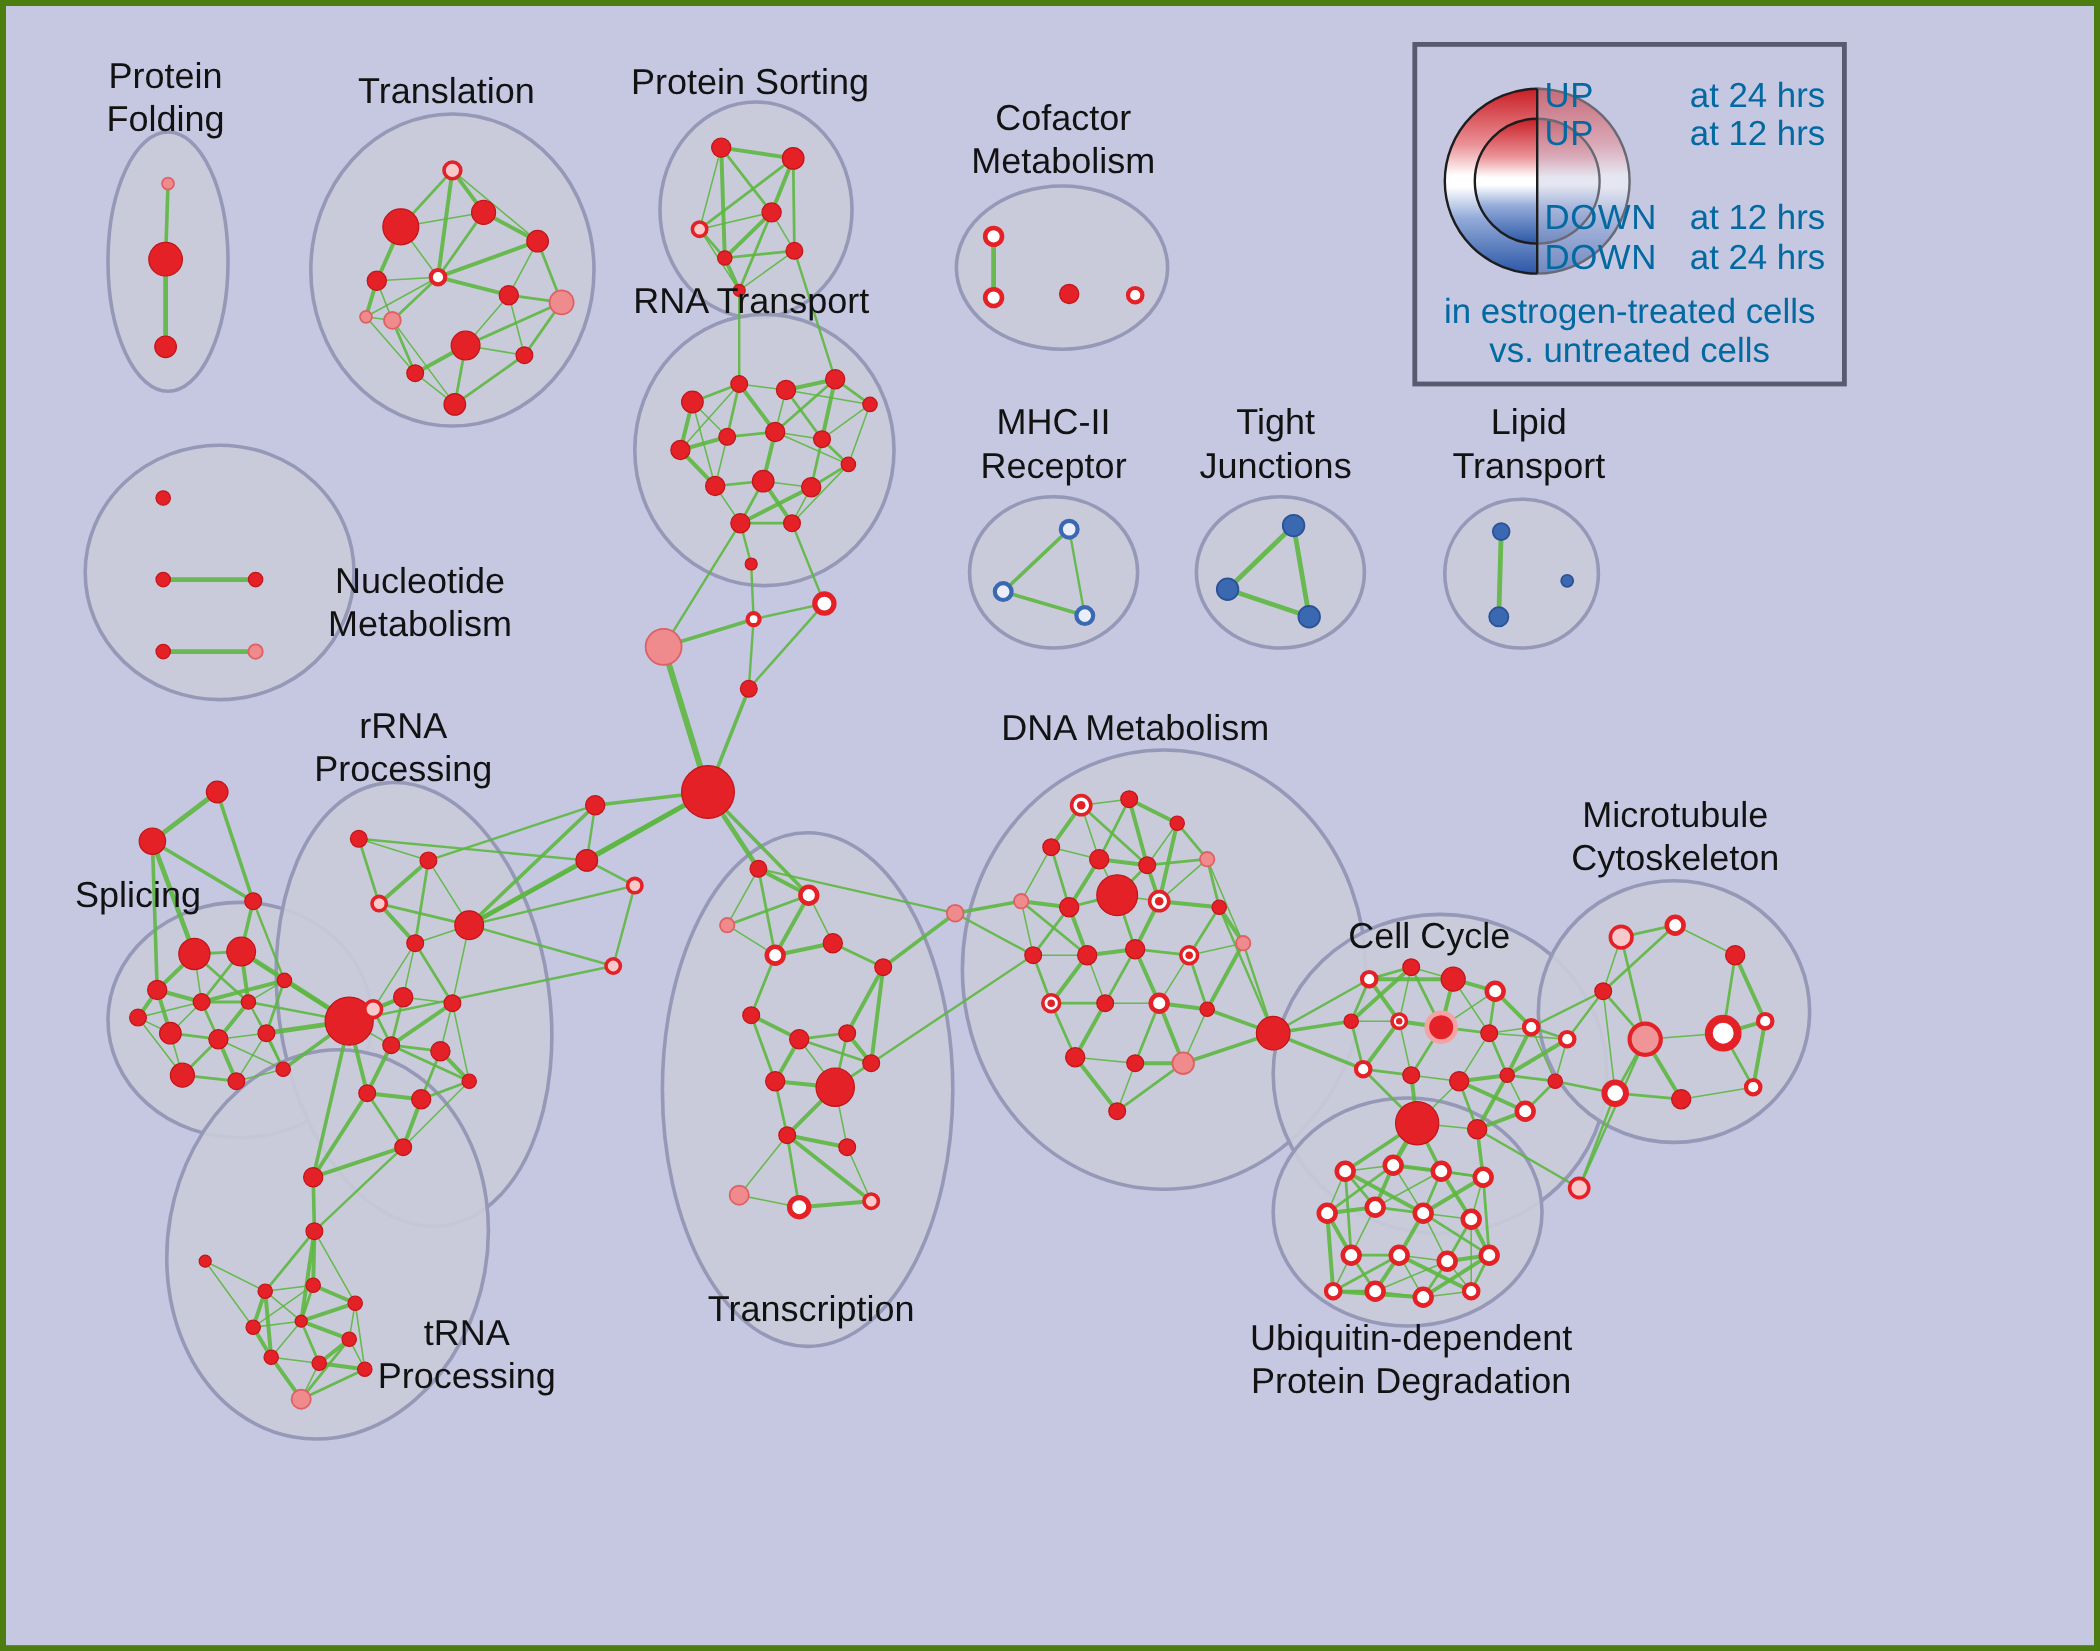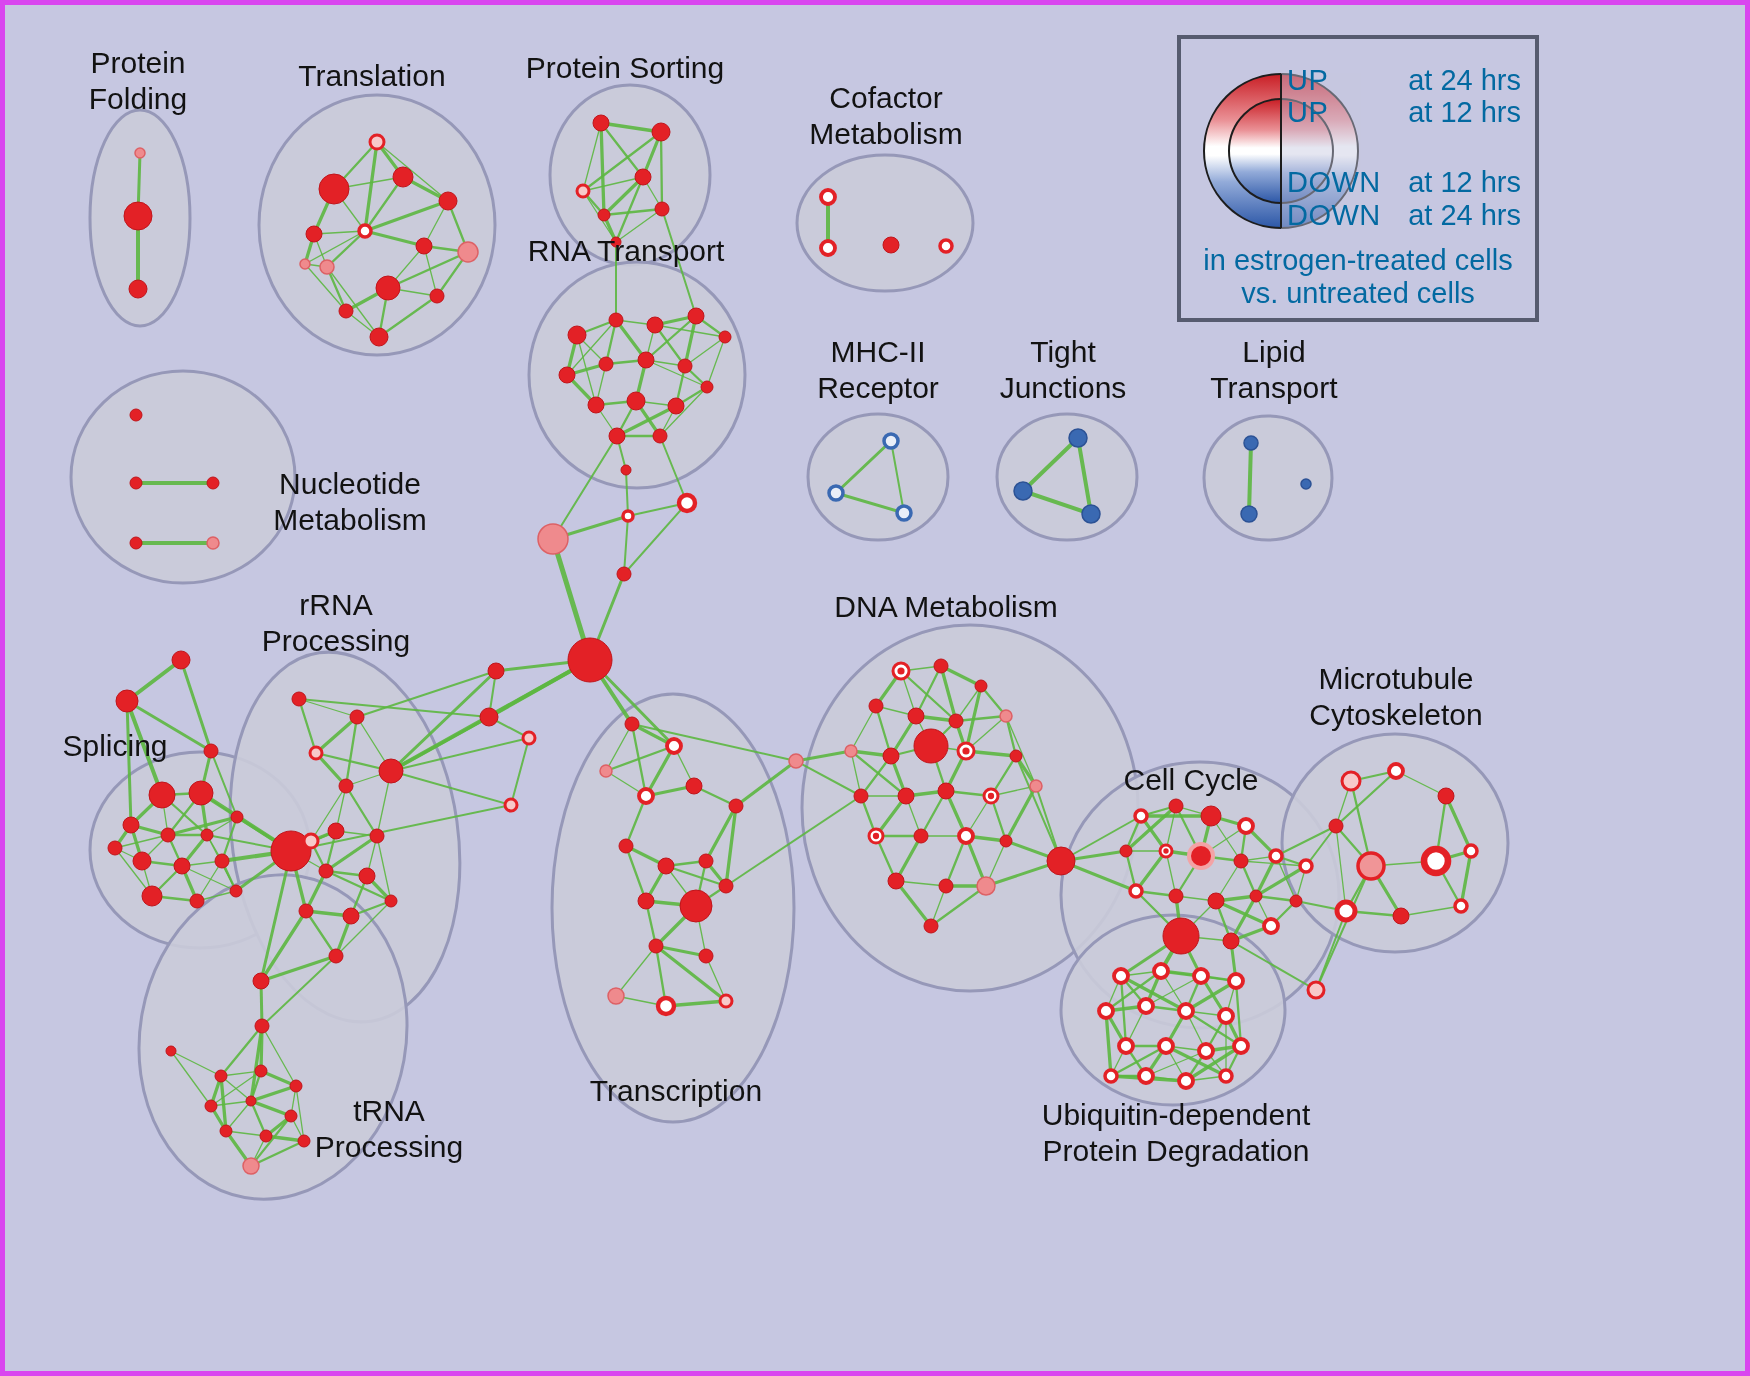--- a/index.html
+++ b/index.html
@@ -1,18 +1,18 @@
 <!DOCTYPE html>
 <html><head>
 <meta charset="utf-8">
 <title>Gene Network Figure</title>
 <style>
   *{margin:0;padding:0;box-sizing:border-box}
   body{font-family:"Liberation Sans",sans-serif;background:#ffffff}
-  .figure{position:relative;width:1750px;height:1376px;background:#c6c7e1;border:5px solid #d946ef;overflow:hidden}
+  .figure{position:relative;width:1750px;height:1376px;background:#c6c7e1;border:5px solid #4d7c0f;overflow:hidden}
   .net-svg{position:absolute;left:0;top:0}
   .net-svg text{font-family:"Liberation Sans",sans-serif}
   .legend{position:absolute;left:1172px;top:30px;width:362px;height:287px;border:4px solid #565b6f;font-size:29px;color:#0369a1;background:transparent}
   .legend-svg{position:absolute;left:0;top:0}
   .legend-row{position:absolute;left:106px;right:14px;display:flex;justify-content:space-between;line-height:30px;white-space:nowrap}
   .legend-row .dir{letter-spacing:0.5px}
   .legend-caption{position:absolute;left:0;width:100%;text-align:center;line-height:30px}
 </style>
 </head>
 <body>

